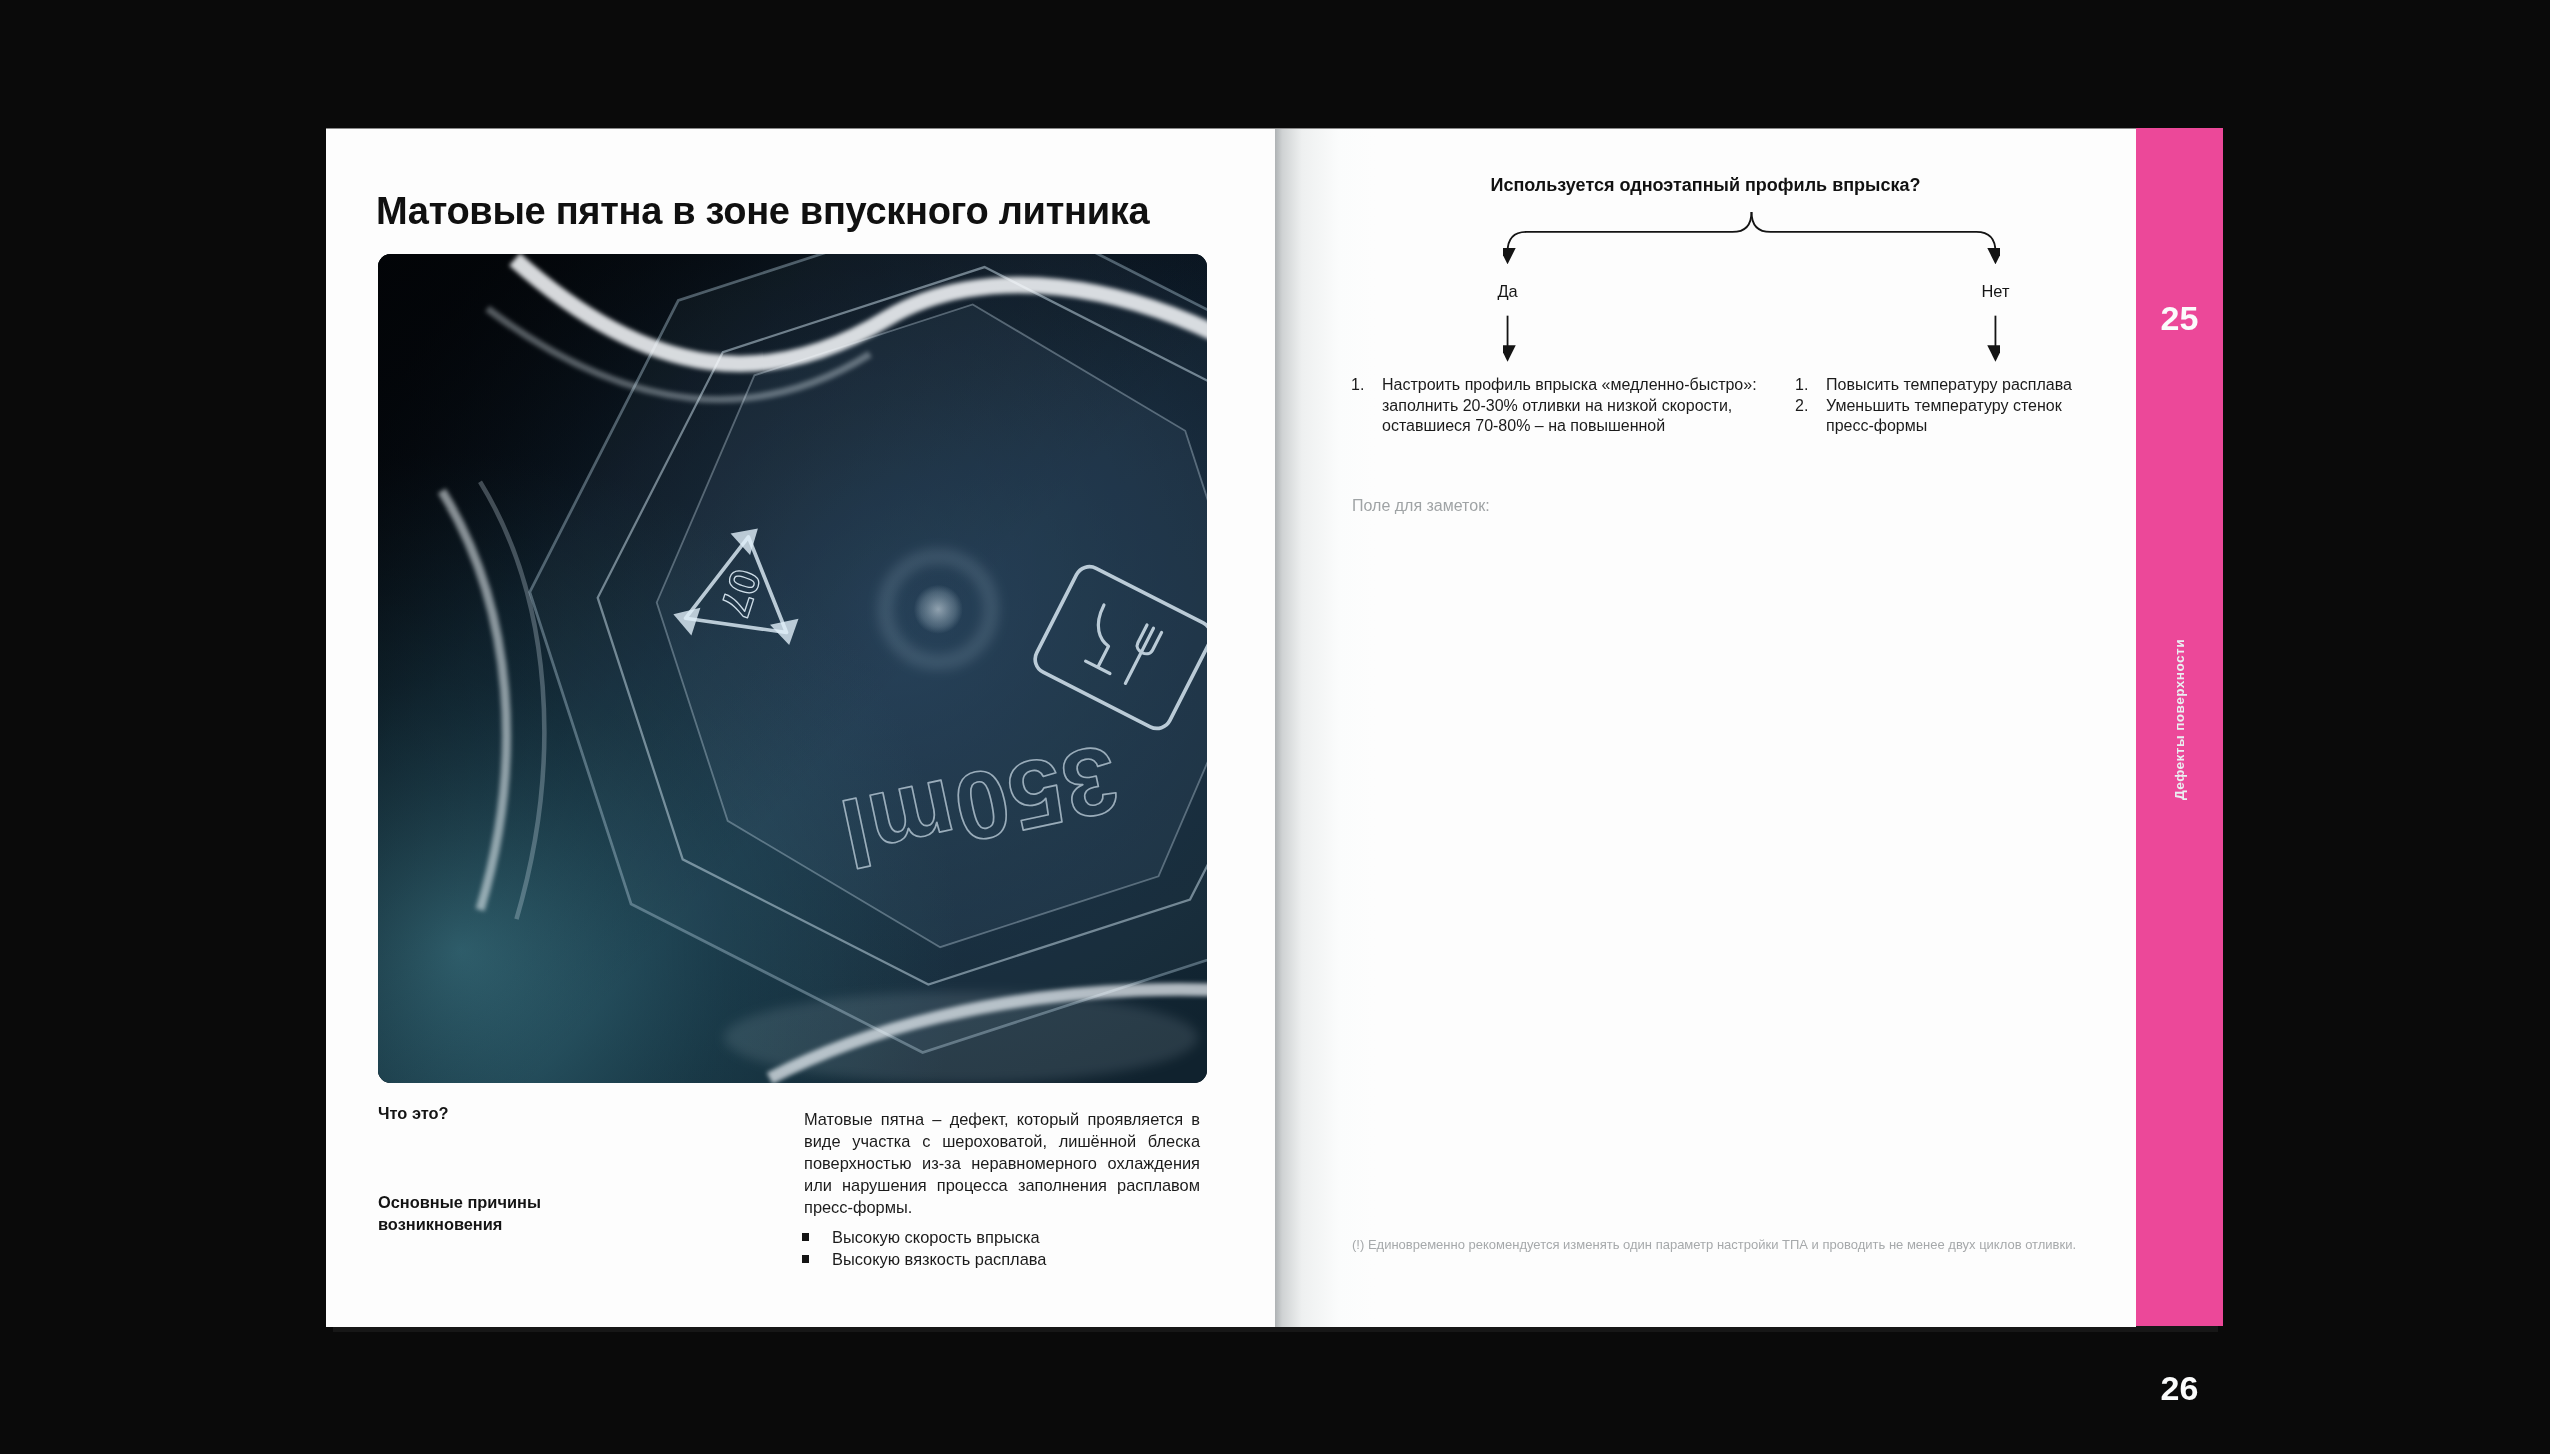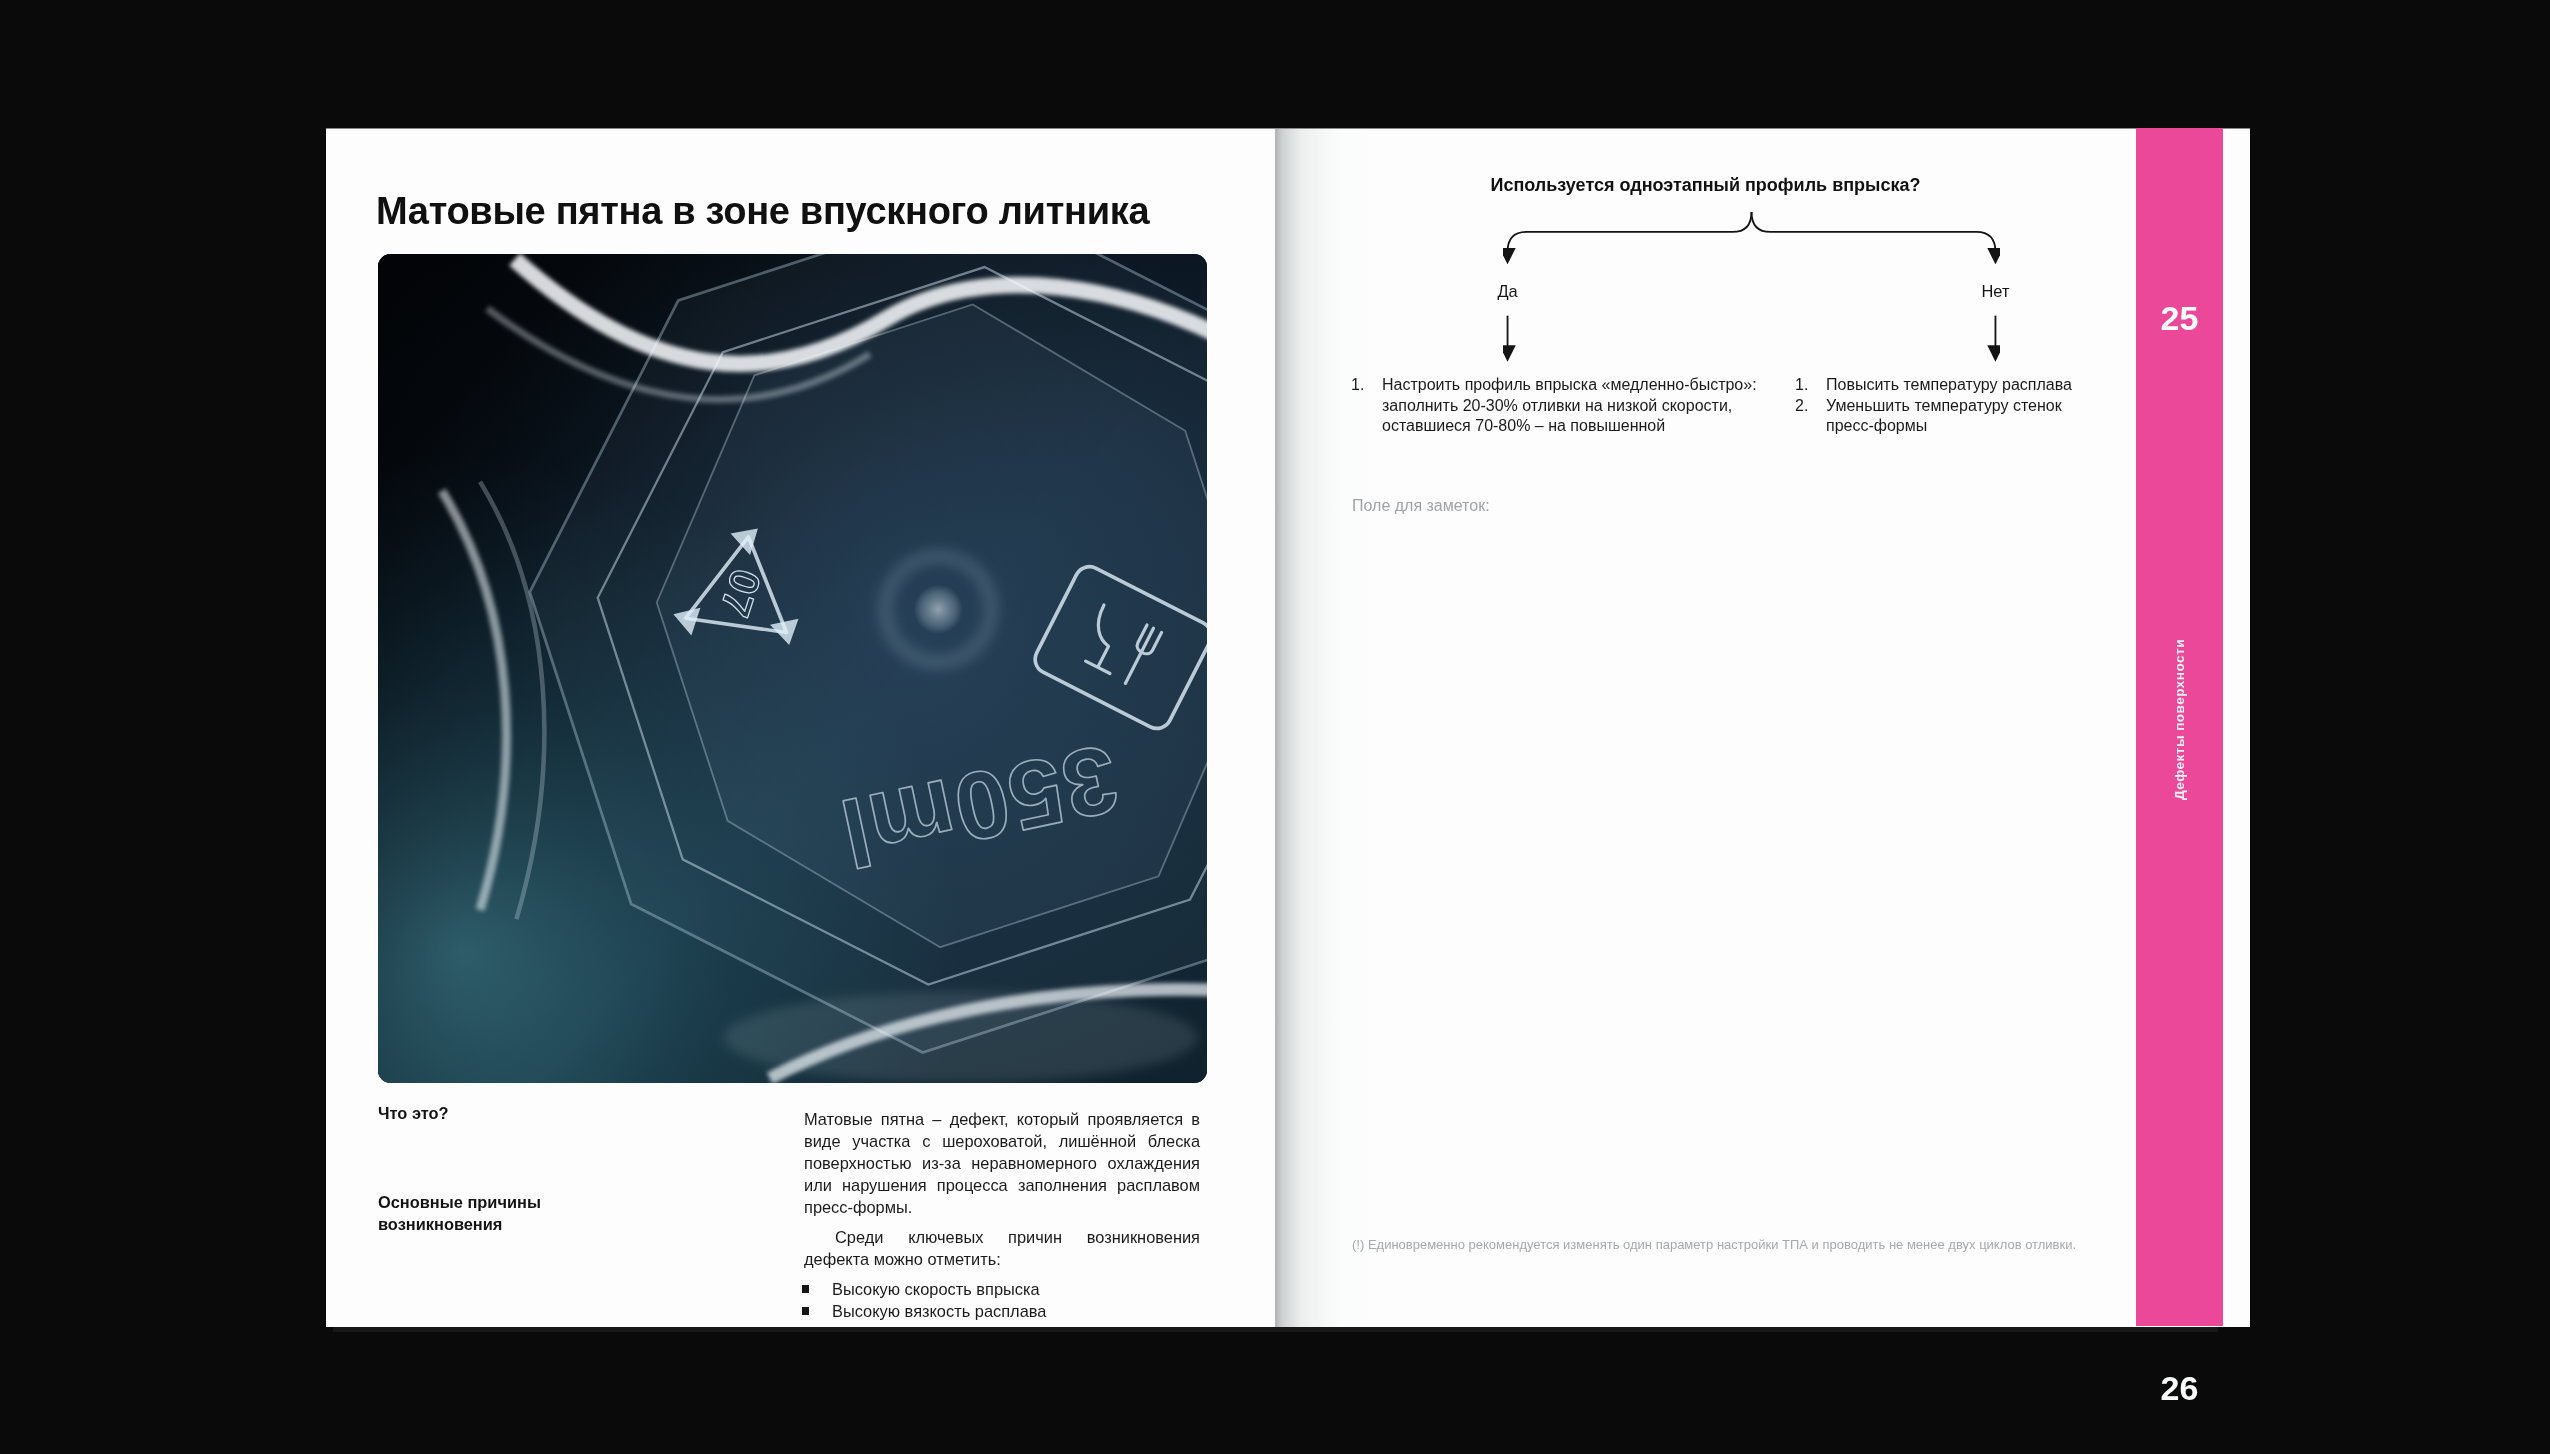--- a/index.html
+++ b/index.html
@@ -1,20 +1,20 @@
 <!DOCTYPE html>
 <html style="font-size:14.6px"><head>
 <meta charset="utf-8">
 <style>
   html,body{margin:0;padding:0;background:#0a0a0a;}
   #stage{position:relative;width:2550px;height:1455px;background:#0a0a0a;overflow:hidden;
          font-family:"Liberation Sans",sans-serif;color:#1a1a1a;}
   .page{position:absolute;top:128px;height:1198px;background:#fdfdfd;}
   #page-left{left:326px;width:949px;border-top:0.9px solid #8a8a8a;}
-  #page-right{left:1275px;width:975px;border-top:0.9px solid #8a8a8a;
+  #page-right{left:1275px;width:861px;border-top:0.9px solid #8a8a8a;
       background:linear-gradient(90deg,#aeb2b4 0px,#cfd2d3 7.3px,#eef0f0 27px,#fbfcfc 64px,#fdfdfd 100px);}
   #sidebar{position:absolute;left:2136px;top:128px;width:87px;height:1198px;background:#ec4899;}
   #spread-shadow{position:absolute;left:333px;top:1326px;width:1885px;height:6.4px;background:#171717;}
 
   
   #page-title{position:absolute;left:50px;top:36px;font-size:38px;line-height:42px;
       font-weight:bold;color:#101010;letter-spacing:-0.3px;white-space:nowrap;}
   #photo{position:absolute;left:52px;top:125px;width:829px;height:829px;border-radius:12.8px;
       overflow:hidden;background:#0a141c;}
   #photo svg{display:block;}
@@ -138,21 +138,20 @@
           </g>
         </g>
       </svg>
     </figure>
 
     <div class="side-label" id="what-label">Что это?</div>
     <div class="side-label" id="causes-label">Основные причины возникновения</div>
 
     <div id="body-col">
       <p>Матовые пятна – дефект, который проявляется в виде участка с шероховатой, лишённой блеска поверхностью из-за неравномерного охлаждения или нарушения процесса заполнения расплавом пресс-формы.</p>
-      <p class="indent">Среди ключевых причин возникновения дефекта можно отметить:</p>
       <ul id="cause-list">
         <li>
           <span class="sq"></span>
           <span>Высокую скорость впрыска</span>
         </li>
         <li>
           <span class="sq"></span>
           <span>Высокую вязкость расплава</span>
         </li>
       </ul>

